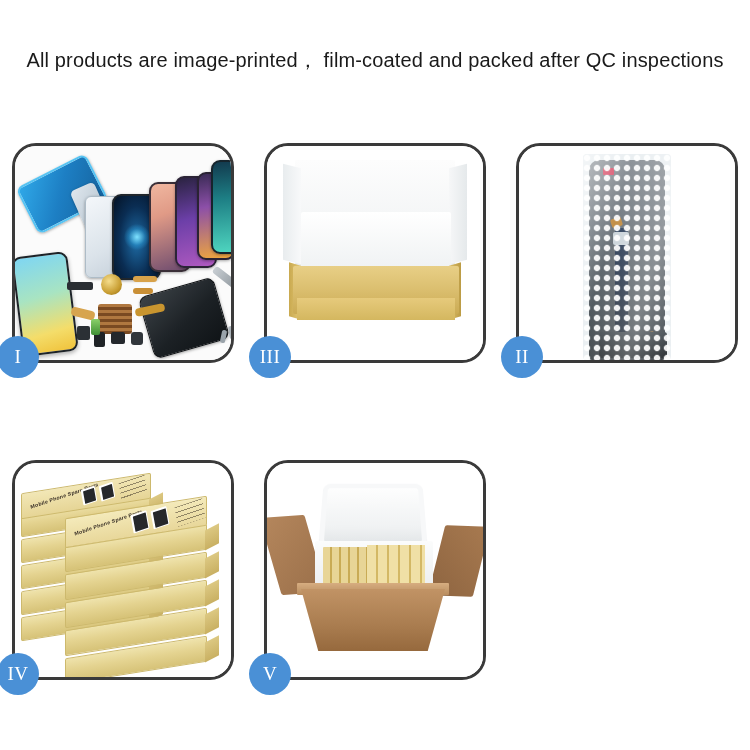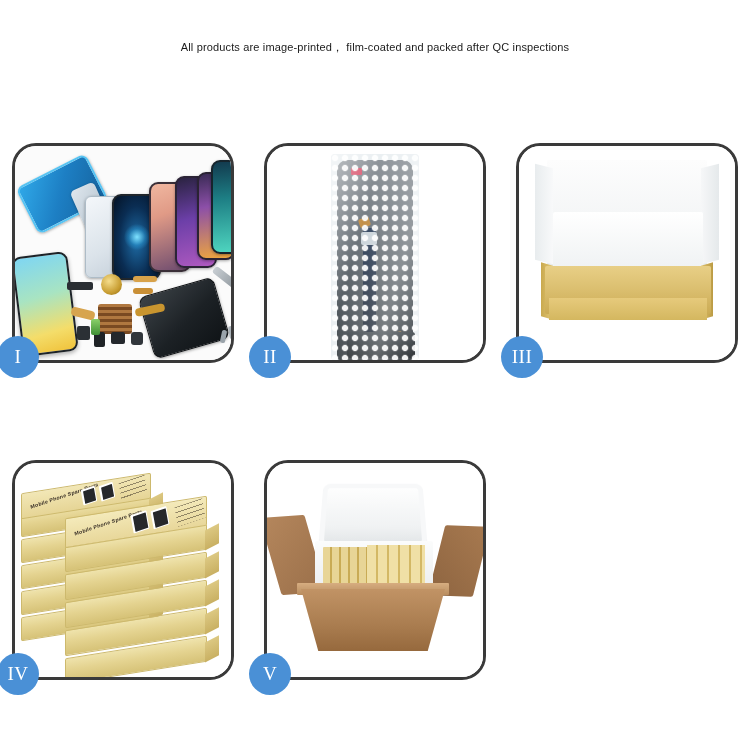--- a/index.html
+++ b/index.html
@@ -26,25 +26,25 @@
   .page-title {
     font-size: 37px;
     font-weight: 700;
     letter-spacing: 1.2px;
     line-height: 1.05;
     color: #0d0d0d;
     margin: 0;
     white-space: nowrap;
   }
   .page-subtitle {
-    font-size: 11px;
+    font-size: 20px;
     font-weight: 400;
     letter-spacing: 0.15px;
     color: #1a1a1a;
-    margin: 6px 0 0 0;
+    margin: 13px 0 0 0;
     white-space: nowrap;
   }
 
   
   .panel-grid {
     position: absolute;
     left: 12px;
     top: 143px;
     width: 726px;
     display: grid;
@@ -449,49 +449,49 @@
       <div class="part pt-cam"></div>
       <div class="part pt-batt"></div>
       <div class="part pt-screw1"></div>
       <div class="part pt-screw2"></div>
       <div class="part pt-tweez"></div>
     </div>
     <div class="badge">I</div>
   </div>
 
   <div class="panel">
+    <div class="panel-inner p3">
+      <div class="box3-lid"></div>
+      <div class="box3-foam"></div>
+      <div class="box3-bubbles"></div>
+      <div class="box3-tray-lip-l"></div>
+      <div class="box3-tray-lip-r"></div>
+      <div class="box3-tray"></div>
+      <div class="box3-tray-front"></div>
+    </div>
+    <div class="badge">III</div>
+  </div>
+
+  <div class="panel">
     <div class="panel-inner p2">
       <div class="bubble-bag">
         <div class="lcd-inside">
           <div class="lcd-tag"></div>
           <div class="lcd-flex"></div>
           <div class="lcd-conn"></div>
           <div class="lcd-gold1"></div>
           <div class="lcd-gold2"></div>
           <div class="lcd-gold3"></div>
           <div class="lcd-bottom"></div>
         </div>
         <div class="bubbles"></div>
         <div class="bag-sheen"></div>
       </div>
     </div>
     <div class="badge">II</div>
-  </div>
-
-  <div class="panel">
-    <div class="panel-inner p3">
-      <div class="box3-lid"></div>
-      <div class="box3-foam"></div>
-      <div class="box3-bubbles"></div>
-      <div class="box3-tray-lip-l"></div>
-      <div class="box3-tray-lip-r"></div>
-      <div class="box3-tray"></div>
-      <div class="box3-tray-front"></div>
-    </div>
-    <div class="badge">III</div>
   </div>
 
   <div class="panel">
     <div class="panel-inner p4">
 
       <div class="stack-box" style="left:6px;  top:40px;  width:128px; height:22px; transform:skewY(-9deg);">
           <span class="side"></span>
         </div>
       <div class="stack-box" style="left:6px;  top:66px;  width:128px; height:22px; transform:skewY(-9deg);">
           <span class="side"></span>

